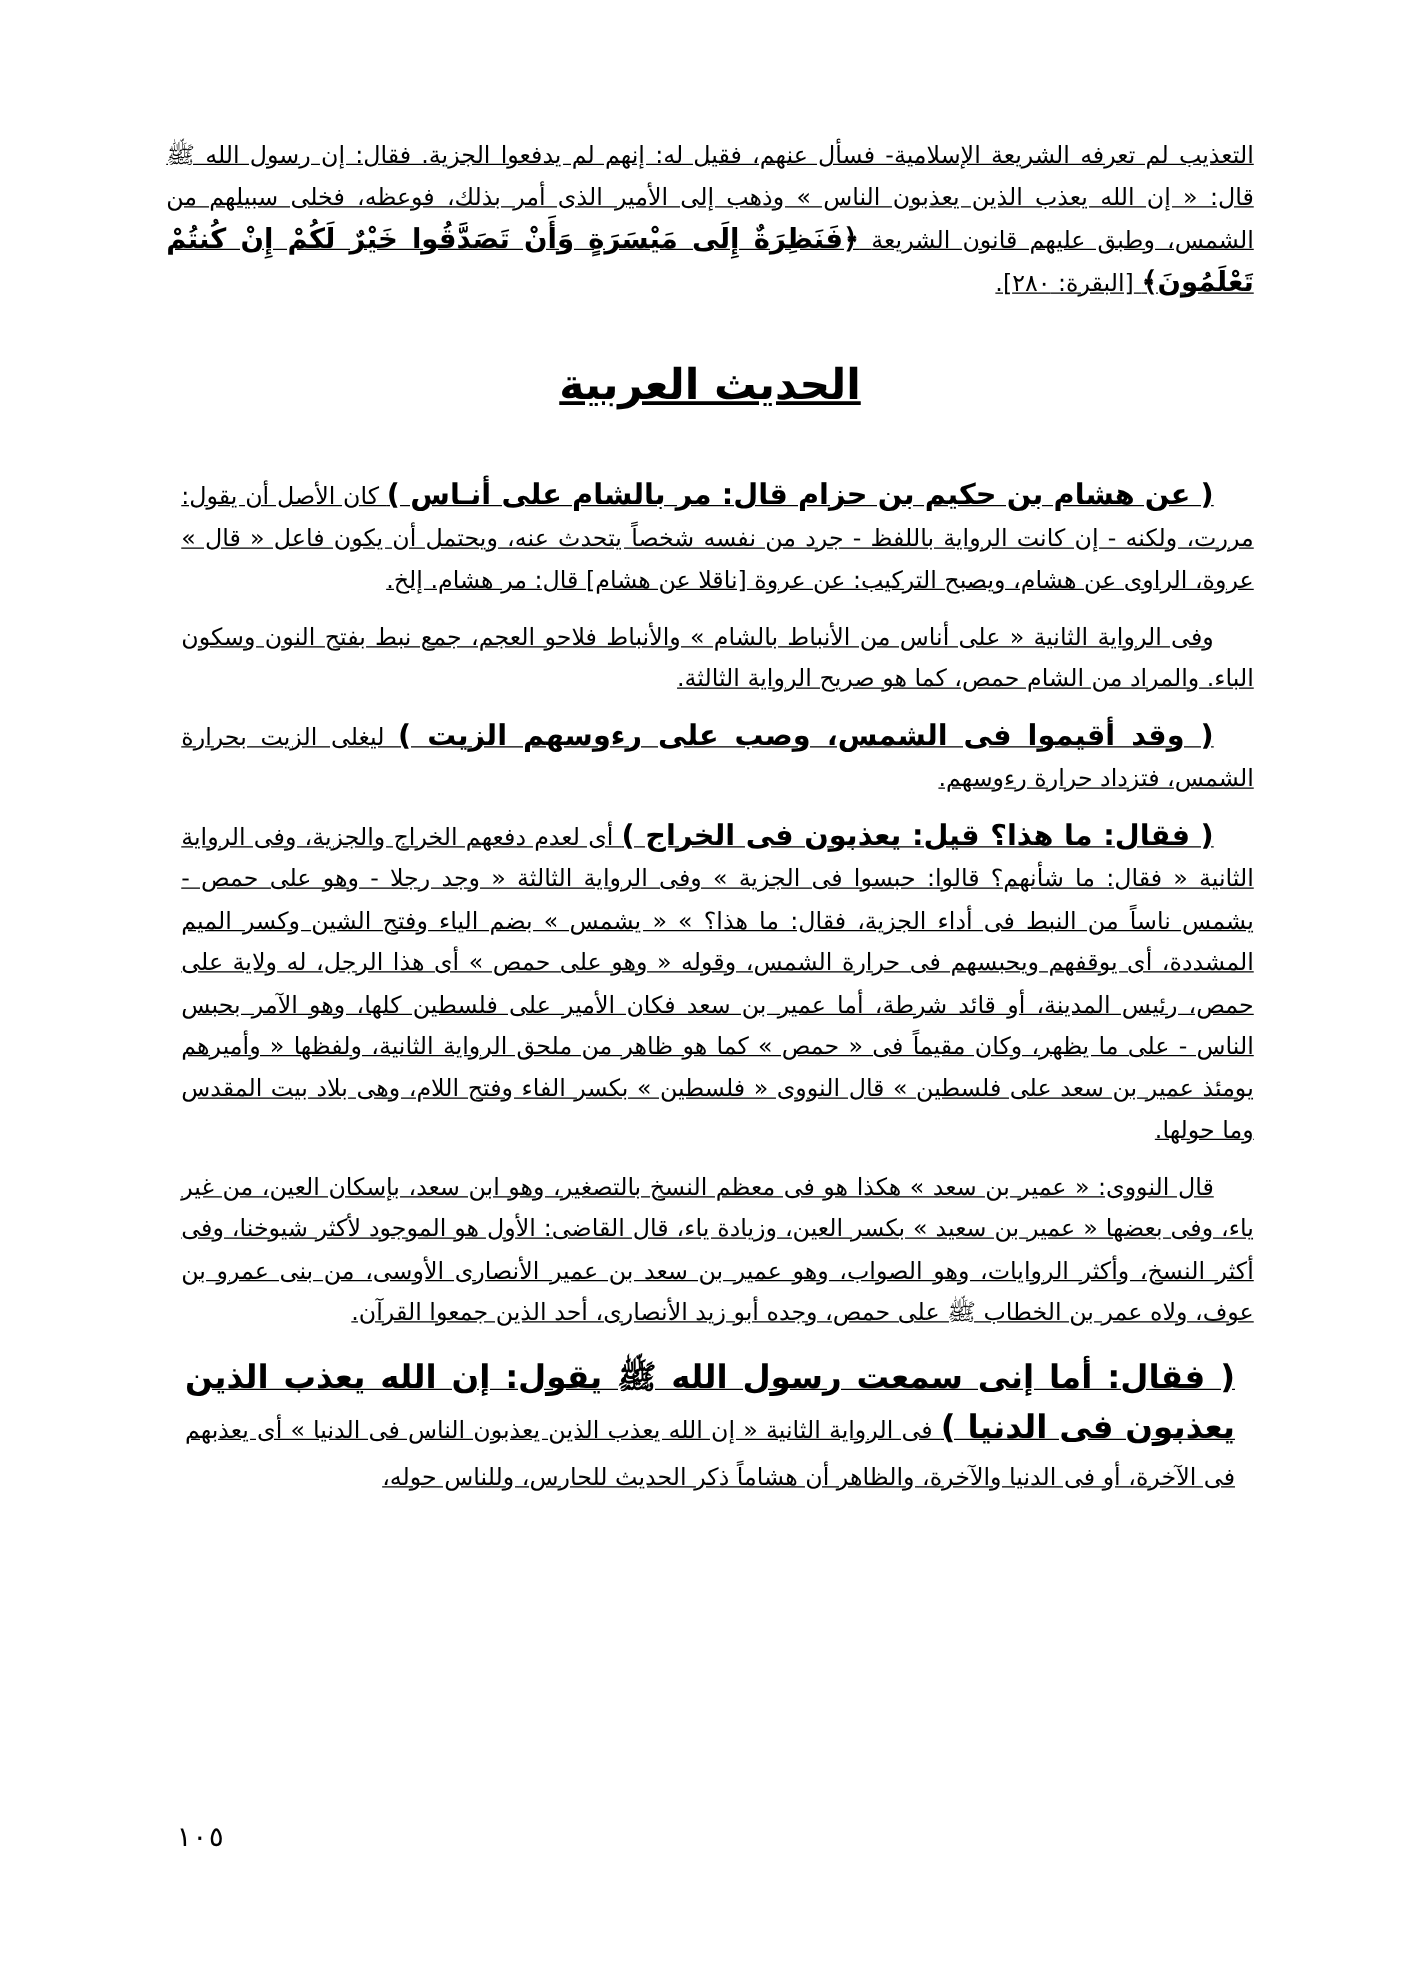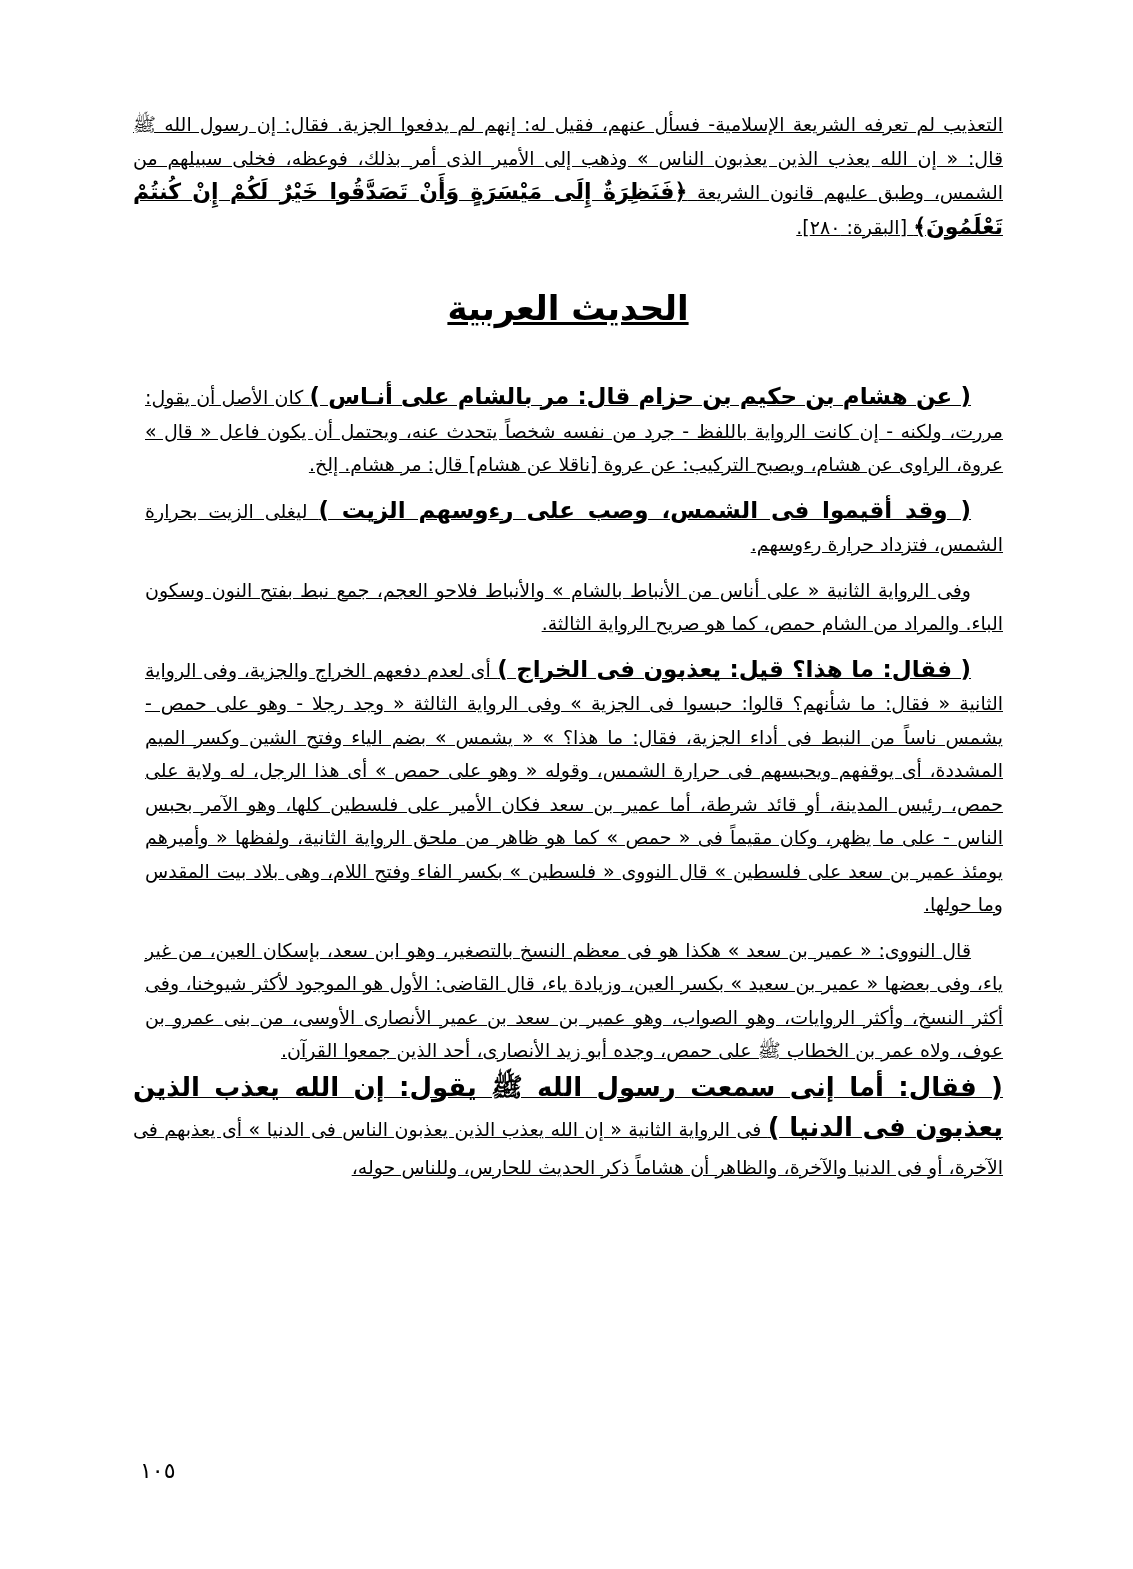--- a/index.html
+++ b/index.html
@@ -47,56 +47,57 @@
     font-size: 34px;
     font-weight: bold;
     text-align: center;
     text-align-last: center;
     margin: 44px 0 52px 0;
     line-height: 40px;
   }
   .big-lemma-para {
     font-size: 19px;
     line-height: 38px;
-    margin: 0;
+    margin: 15px;
   }
   .big-lemma-para .lemma {
     font-size: 26px;
   }
   .page-number {
     position: absolute;
     left: 140px;
     top: 1458px;
     font-size: 22px;
     direction: rtl;
+    font-family: Liberation Mono, monospace;
   }
 </style>
 </head>
 <body>
 
 <div class="page">
 
   <p class="para">
     <span>التعذيب لم تعرفه الشريعة الإسلامية- فسأل عنهم، فقيل له: إنهم لم يدفعوا الجزية. فقال: إن رسول الله ﷺ قال: « إن الله يعذب الذين يعذبون الناس » وذهب إلى الأمير الذى أمر بذلك، فوعظه، فخلى سبيلهم من الشمس، وطبق عليهم قانون الشريعة</span>
     <span class="quran">﴿فَنَظِرَةٌ إِلَى مَيْسَرَةٍ وَأَنْ تَصَدَّقُوا خَيْرٌ لَكُمْ إِنْ كُنتُمْ تَعْلَمُونَ﴾</span>
     <span>[البقرة: ٢٨٠].</span>
   </p>
 
   <h2 class="section-title">الحديث العربية</h2>
 
   <p class="para indent">
     <span class="lemma">( عن هشام بن حكيم بن حزام قال: مر بالشام على أنـاس )</span><span> كان الأصل أن يقول: مررت، ولكنه - إن كانت الرواية باللفظ - جرد من نفسه شخصاً يتحدث عنه، ويحتمل أن يكون فاعل « قال » عروة، الراوى عن هشام، ويصبح التركيب: عن عروة [ناقلا عن هشام] قال: مر هشام. إلخ.</span>
   </p>
 
   <p class="para indent gap-m">
-    <span class="lemma">( وقد أقيموا فى الشمس، وصب على رءوسهم الزيت )</span><span> ليغلى الزيت بحرارة الشمس، فتزداد حرارة رءوسهم.</span>
+    <span>وفى الرواية الثانية « على أناس من الأنباط بالشام » والأنباط فلاحو العجم، جمع نبط بفتح النون وسكون الباء. والمراد من الشام حمص، كما هو صريح الرواية الثالثة.</span>
   </p>
 
   <p class="para indent gap-m">
-    <span>وفى الرواية الثانية « على أناس من الأنباط بالشام » والأنباط فلاحو العجم، جمع نبط بفتح النون وسكون الباء. والمراد من الشام حمص، كما هو صريح الرواية الثالثة.</span>
+    <span class="lemma">( وقد أقيموا فى الشمس، وصب على رءوسهم الزيت )</span><span> ليغلى الزيت بحرارة الشمس، فتزداد حرارة رءوسهم.</span>
   </p>
 
   <p class="para indent gap-m">
     <span class="lemma">( فقال: ما هذا؟ قيل: يعذبون فى الخراج )</span><span> أى لعدم دفعهم الخراج والجزية، وفى الرواية الثانية « فقال: ما شأنهم؟ قالوا: حبسوا فى الجزية » وفى الرواية الثالثة « وجد رجلا - وهو على حمص - يشمس ناساً من النبط فى أداء الجزية، فقال: ما هذا؟ » « يشمس » بضم الياء وفتح الشين وكسر الميم المشددة، أى يوقفهم ويحبسهم فى حرارة الشمس، وقوله « وهو على حمص » أى هذا الرجل، له ولاية على حمص، رئيس المدينة، أو قائد شرطة، أما عمير بن سعد فكان الأمير على فلسطين كلها، وهو الآمر بحبس الناس - على ما يظهر، وكان مقيماً فى « حمص » كما هو ظاهر من ملحق الرواية الثانية، ولفظها « وأميرهم يومئذ عمير بن سعد على فلسطين » قال النووى « فلسطين » بكسر الفاء وفتح اللام، وهى بلاد بيت المقدس وما حولها.</span>
   </p>
 
   <p class="para indent gap-m">
     <span>قال النووى: « عمير بن سعد » هكذا هو فى معظم النسخ بالتصغير، وهو ابن سعد، بإسكان العين، من غير ياء، وفى بعضها « عمير بن سعيد » بكسر العين، وزيادة ياء، قال القاضى: الأول هو الموجود لأكثر شيوخنا، وفى أكثر النسخ، وأكثر الروايات، وهو الصواب، وهو عمير بن سعد بن عمير الأنصارى الأوسى، من بنى عمرو بن عوف، ولاه عمر بن الخطاب ﷺ على حمص، وجده أبو زيد الأنصارى، أحد الذين جمعوا القرآن.</span>
   </p>
 

